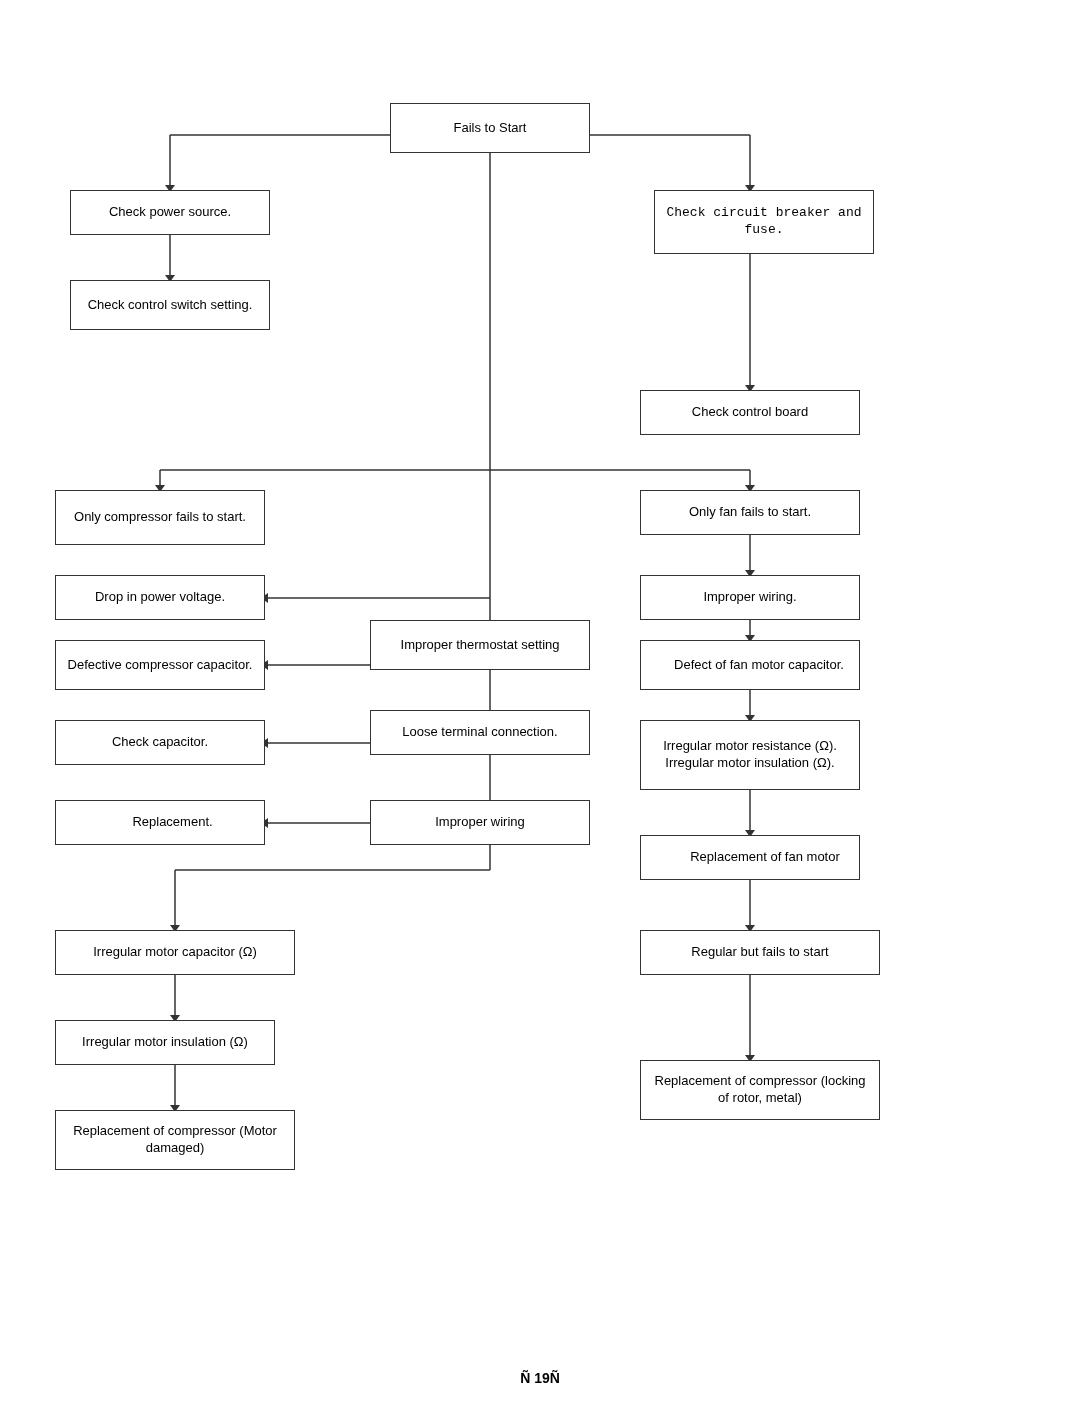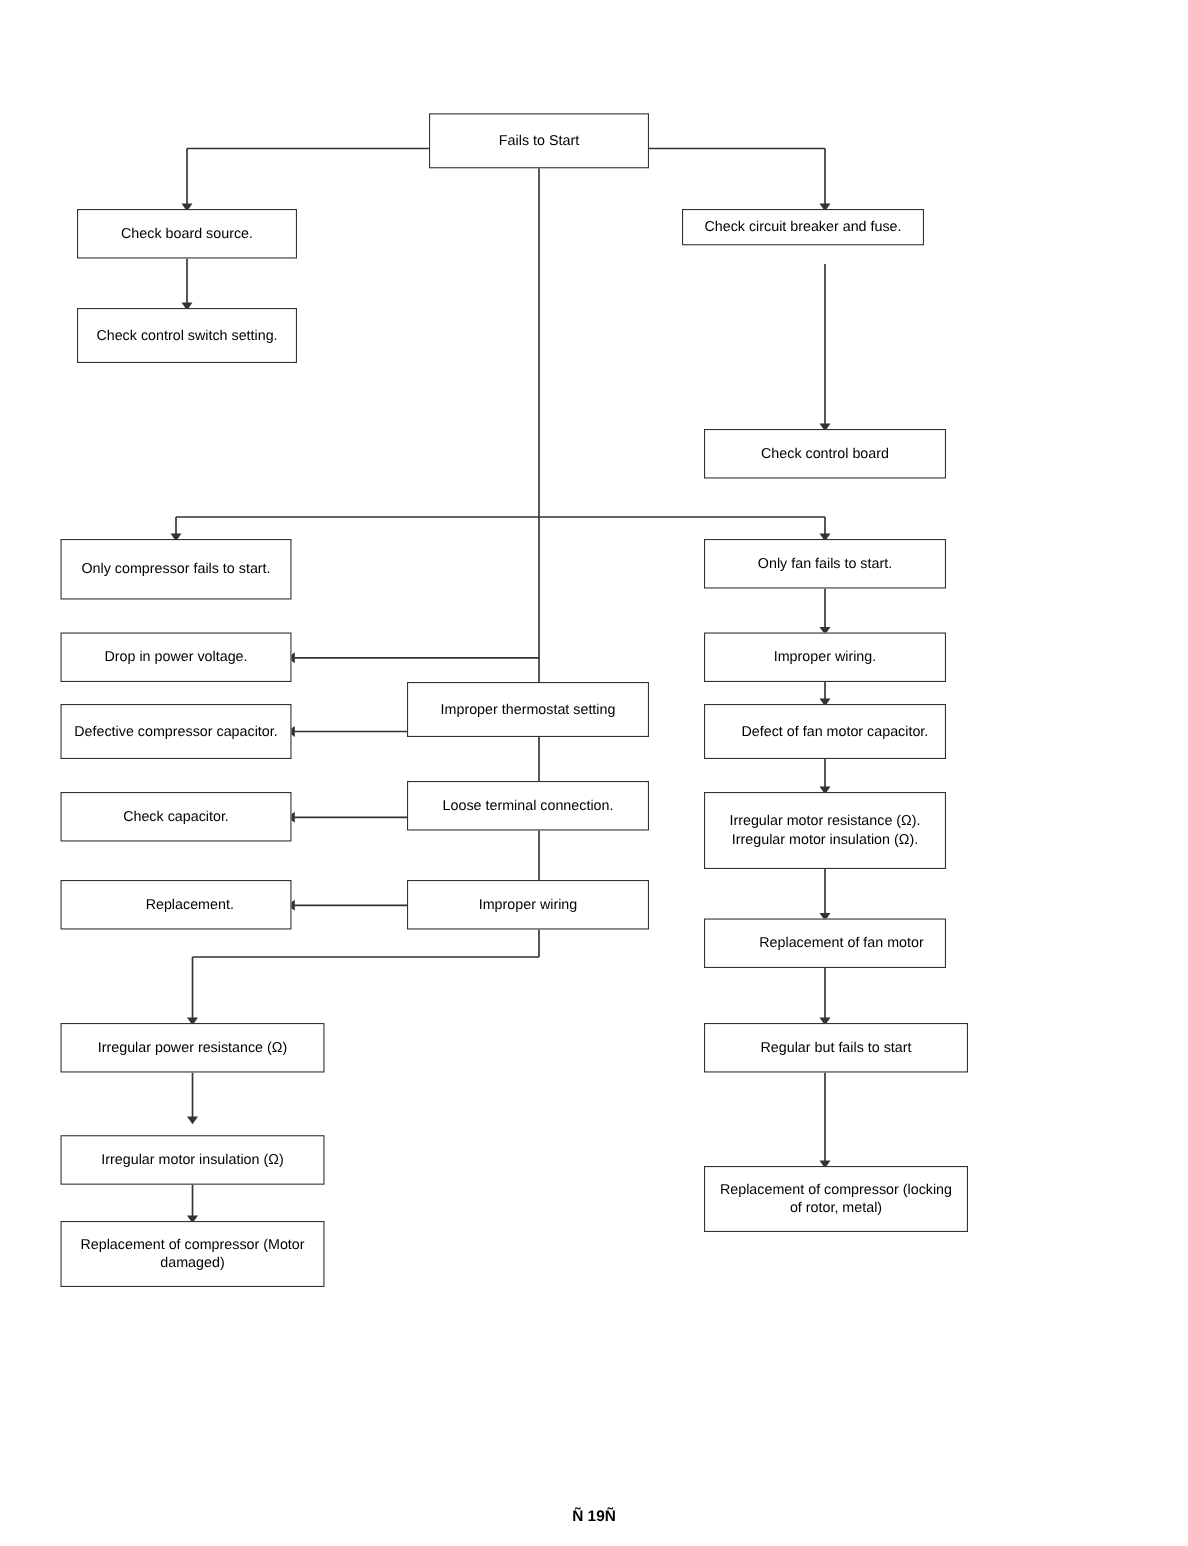--- a/index.html
+++ b/index.html
@@ -116,25 +116,25 @@
 
     <line x1="750" y1="880" x2="750" y2="930" stroke="#333" stroke-width="1.5"></line>
     <polygon points="745,925 755,925 750,932" fill="#333"></polygon>
 
     <line x1="750" y1="975" x2="750" y2="1060" stroke="#333" stroke-width="1.5"></line>
     <polygon points="745,1055 755,1055 750,1062" fill="#333"></polygon>
   </svg>
 
   <div class="box" style="left:390px; top:103px; width:200px; height:50px;">Fails to Start</div>
 
-  <div class="box" style="left:70px; top:190px; width:200px; height:45px;">Check board source.</div>
+  <div class="box" style="left:70px; top:190px; width:200px; height:45px;">Check power source.</div>
 
   <div class="box" style="left:70px; top:280px; width:200px; height:50px;">Check control switch setting.</div>
 
-  <div class="box" style="left:620px; top:190px; width:220px; height:33px;">Check circuit breaker and fuse.</div>
+  <div class="box" style="left:654px; top:190px; width:220px; height:64px;font-family:Liberation Mono, monospace;">Check circuit breaker and fuse.</div>
 
   <div class="box" style="left:640px; top:390px; width:220px; height:45px;">Check control board</div>
 
   <div class="box" style="left:55px; top:490px; width:210px; height:55px;">Only compressor fails to start.</div>
 
   <div class="box" style="left:55px; top:575px; width:210px; height:45px;">Drop in power voltage.</div>
 
   <div class="box" style="left:370px; top:620px; width:220px; height:50px;">Improper thermostat setting</div>
 
   <div class="box" style="left:55px; top:640px; width:210px; height:50px;">Defective compressor capacitor.</div>
@@ -153,23 +153,23 @@
 
   <div class="box" style="left:640px; top:640px; width:220px; height:50px;padding-left:28px;">Defect of fan motor capacitor.</div>
 
   <div class="box" style="left:640px; top:720px; width:220px; height:70px; white-space: pre-line;">
     <span>Irregular motor resistance (Ω).
 Irregular motor insulation (Ω).</span>
   </div>
 
   <div class="box" style="left:640px; top:835px; width:220px; height:45px;padding-left:40px;">Replacement of fan motor</div>
 
-  <div class="box" style="left:55px; top:930px; width:240px; height:45px;">Irregular power resistance (Ω)</div>
+  <div class="box" style="left:55px; top:930px; width:240px; height:45px;">Irregular motor capacitor (Ω)</div>
 
-  <div class="box" style="left:55px; top:1020px; width:240px; height:45px;margin-top:12px;">Irregular motor insulation (Ω)</div>
+  <div class="box" style="left:55px; top:1020px; width:220px; height:45px;">Irregular motor insulation (Ω)</div>
 
   <div class="box" style="left:55px; top:1110px; width:240px; height:60px;">Replacement of compressor (Motor damaged)</div>
 
   <div class="box" style="left:640px; top:930px; width:240px; height:45px;">Regular but fails to start</div>
 
   <div class="box" style="left:640px; top:1060px; width:240px; height:60px;">Replacement of compressor (locking of rotor, metal)</div>
 
 </div>
 
 <div class="footer">Ñ 19Ñ</div>

